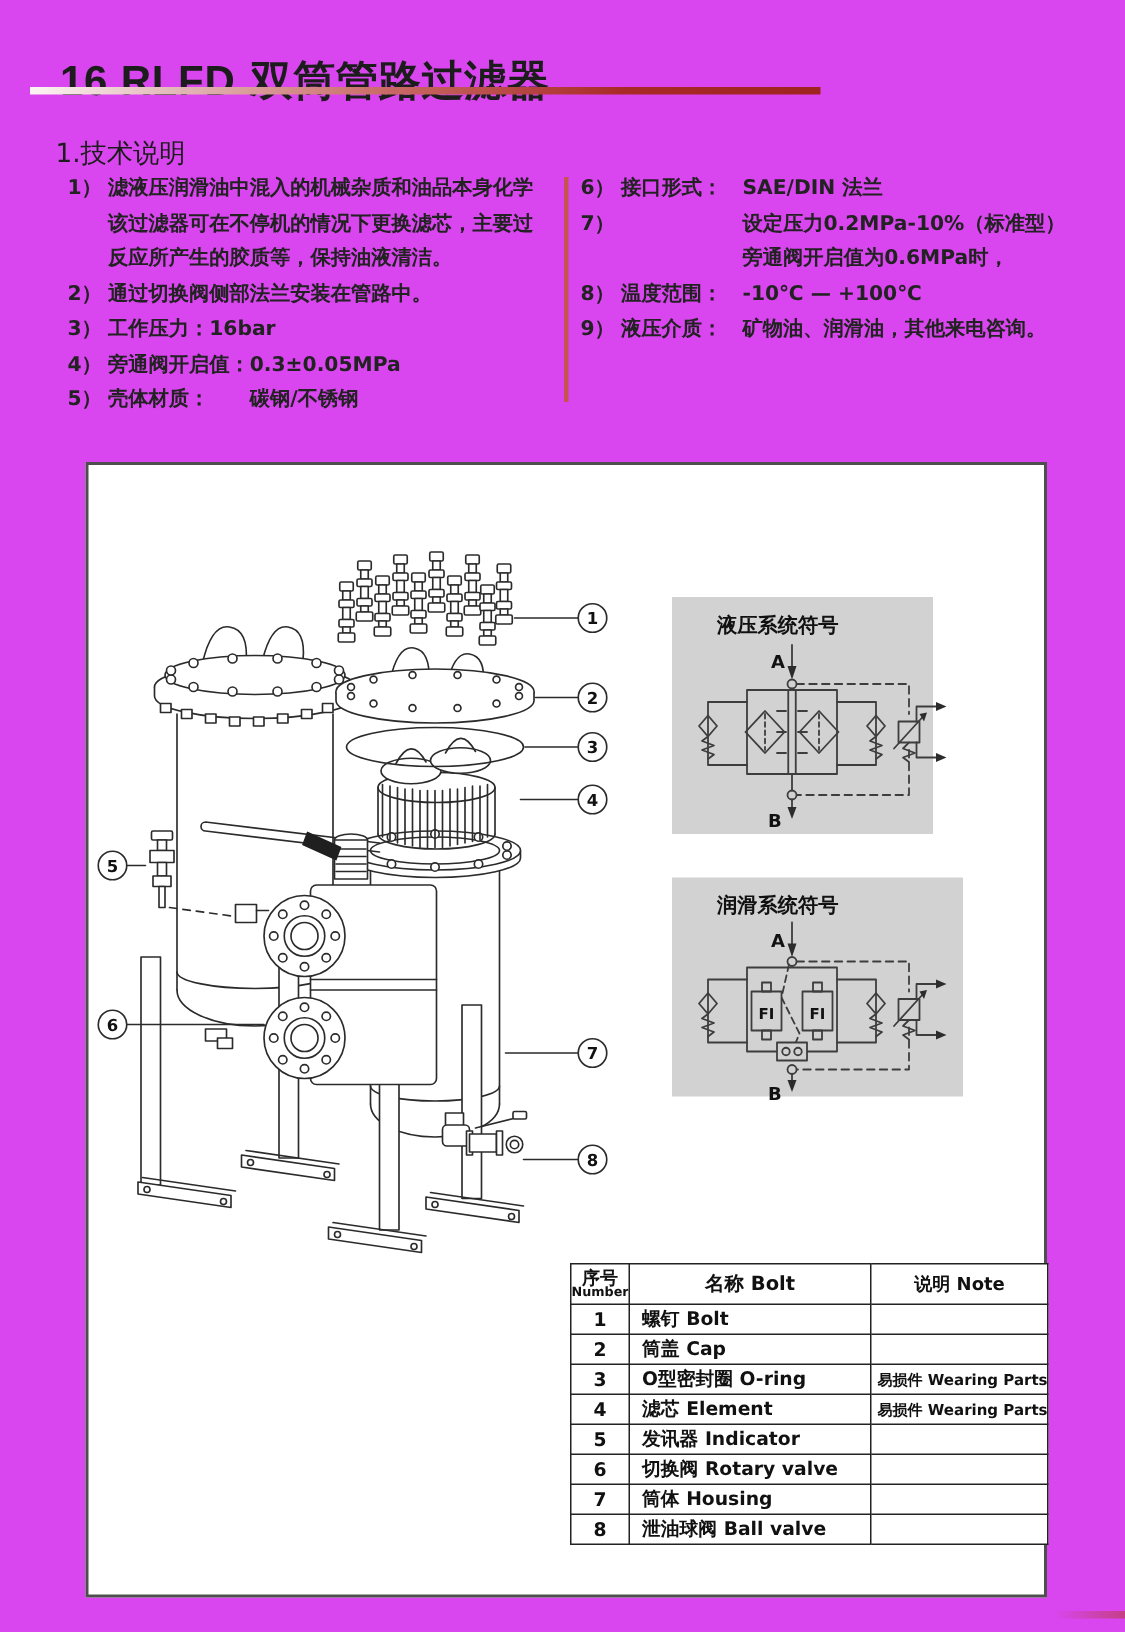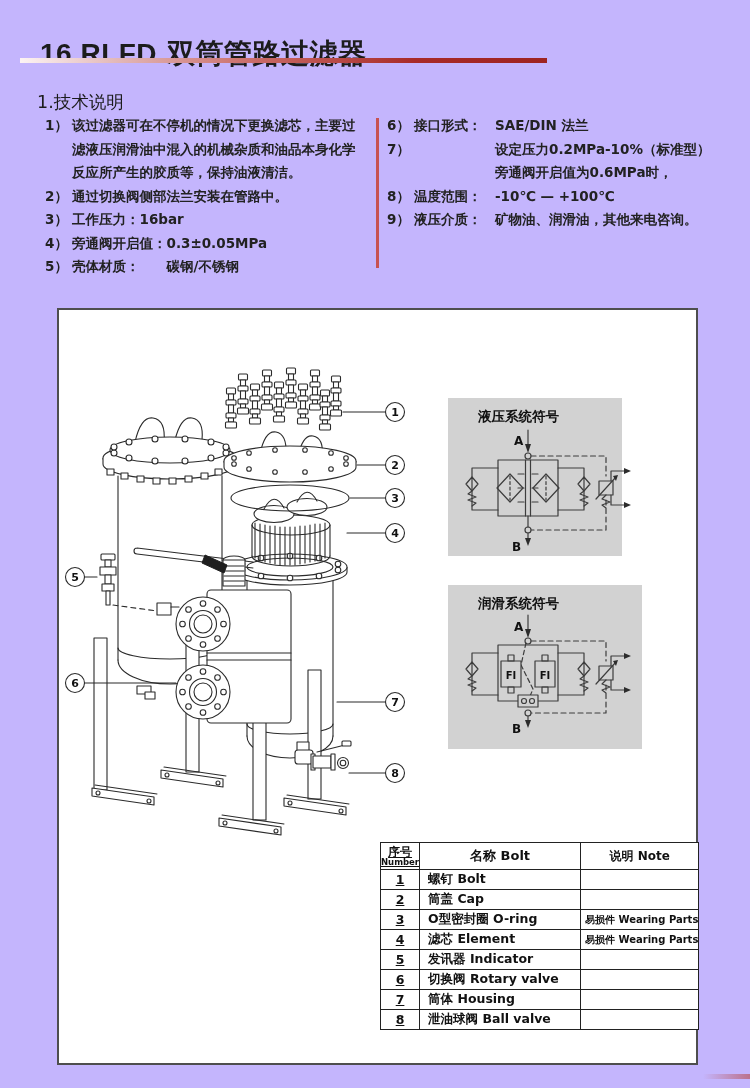--- a/index.html
+++ b/index.html
@@ -1,16 +1,16 @@
 <!DOCTYPE html>
 <html><head>
 <meta charset="utf-8">
 <style>
   html,body{margin:0;padding:0;background:#ffffff;}
-  .page{position:relative;width:750px;height:1088px;background:#c4b5fd;overflow:hidden;
+  .page{position:relative;width:750px;height:1088px;background:#d946ef;overflow:hidden;
         font-family:"DejaVu Sans",sans-serif;color:#1c1c1c;}
   .abs{position:absolute;}
 
   
   .title{left:40px;top:16px;font-size:28px;font-weight:bold;letter-spacing:.5px;white-space:nowrap;}
   .title .code{font-family:"Liberation Sans",sans-serif;margin-right:10px;}
   .red-rule{left:20px;top:58px;width:527px;height:5px;
             background:linear-gradient(to right,#fdf4f4,#e3b9b9 18%,#c96a66 45%,#a82a28 75%,#9e2321);}
   .section-title{left:37px;top:90px;font-size:17.5px;font-weight:normal;}
 
@@ -25,28 +25,28 @@
   .spec-line.indent{padding-left:81px;}
   .col-divider{left:376px;top:118px;width:3px;height:150px;background:#c75252;}
 
   
   .main-box{left:57px;top:308px;width:637px;height:753px;border:2px solid #4e4e4e;background:#fff;}
 
   
   .sym-panel{background:#d2d2d2;}
   .sym-panel svg{display:block;}
   .panel-hydraulic{left:448px;top:398px;width:174px;height:158px;}
-  .panel-lubrication{left:448px;top:585px;width:194px;height:164px;}
+  .panel-lubrication{left:448px;top:585px;width:194px;height:146px;}
 
   
   .parts-table{left:380px;top:842px;border-collapse:collapse;table-layout:fixed;
                font-size:12.5px;font-weight:bold;color:#111;background:#fff;}
   .parts-table td,.parts-table th{border:1px solid #222;padding:0;height:19px;overflow:hidden;white-space:nowrap;}
   .parts-table thead th{height:26px;}
-  .parts-table .c-no{width:36px;text-align:center;text-decoration:underline;}
+  .parts-table .c-no{width:36px;text-align:center;}
   .parts-table .c-name{width:152px;text-align:left;padding-left:8px;}
   .parts-table .c-note{width:102px;text-align:left;padding-left:4px;font-size:10px;}
   .parts-table thead .c-name{text-align:center;padding-left:0;font-size:13px;}
   .parts-table thead .c-note{text-align:center;padding-left:0;font-size:12px;margin-top:36px;}
   .hdr-no-cn{font-size:12px;line-height:12px;}
   .hdr-no-en{font-size:8.5px;line-height:9px;font-weight:bold;}
 
   .corner-mark{left:703px;top:1074px;width:47px;height:5px;opacity:.55;
                background:linear-gradient(to left,#b43a30,rgba(255,255,255,0));}
 
@@ -65,22 +65,22 @@
   <h1 class="abs title">
     <span class="code">16 RLFD</span><span>双筒管路过滤器</span>
   </h1>
   <div class="abs red-rule"></div>
   <div class="abs section-title">1.技术说明</div>
 
   <div class="abs spec-col left">
     <div class="spec-item">
       <span class="spec-num">1）</span>
       <span class="spec-lines">
+        <span class="spec-line">滤液压润滑油中混入的机械杂质和油品本身化学</span>
         <span class="spec-line">该过滤器可在不停机的情况下更换滤芯，主要过</span>
-        <span class="spec-line">滤液压润滑油中混入的机械杂质和油品本身化学</span>
         <span class="spec-line">反应所产生的胶质等，保持油液清洁。</span>
       </span>
     </div>
     <div class="spec-item">
       <span class="spec-num">2）</span>
       <span class="spec-lines">
           <span class="spec-line">通过切换阀侧部法兰安装在管路中。</span>
         </span>
     </div>
     <div class="spec-item">

